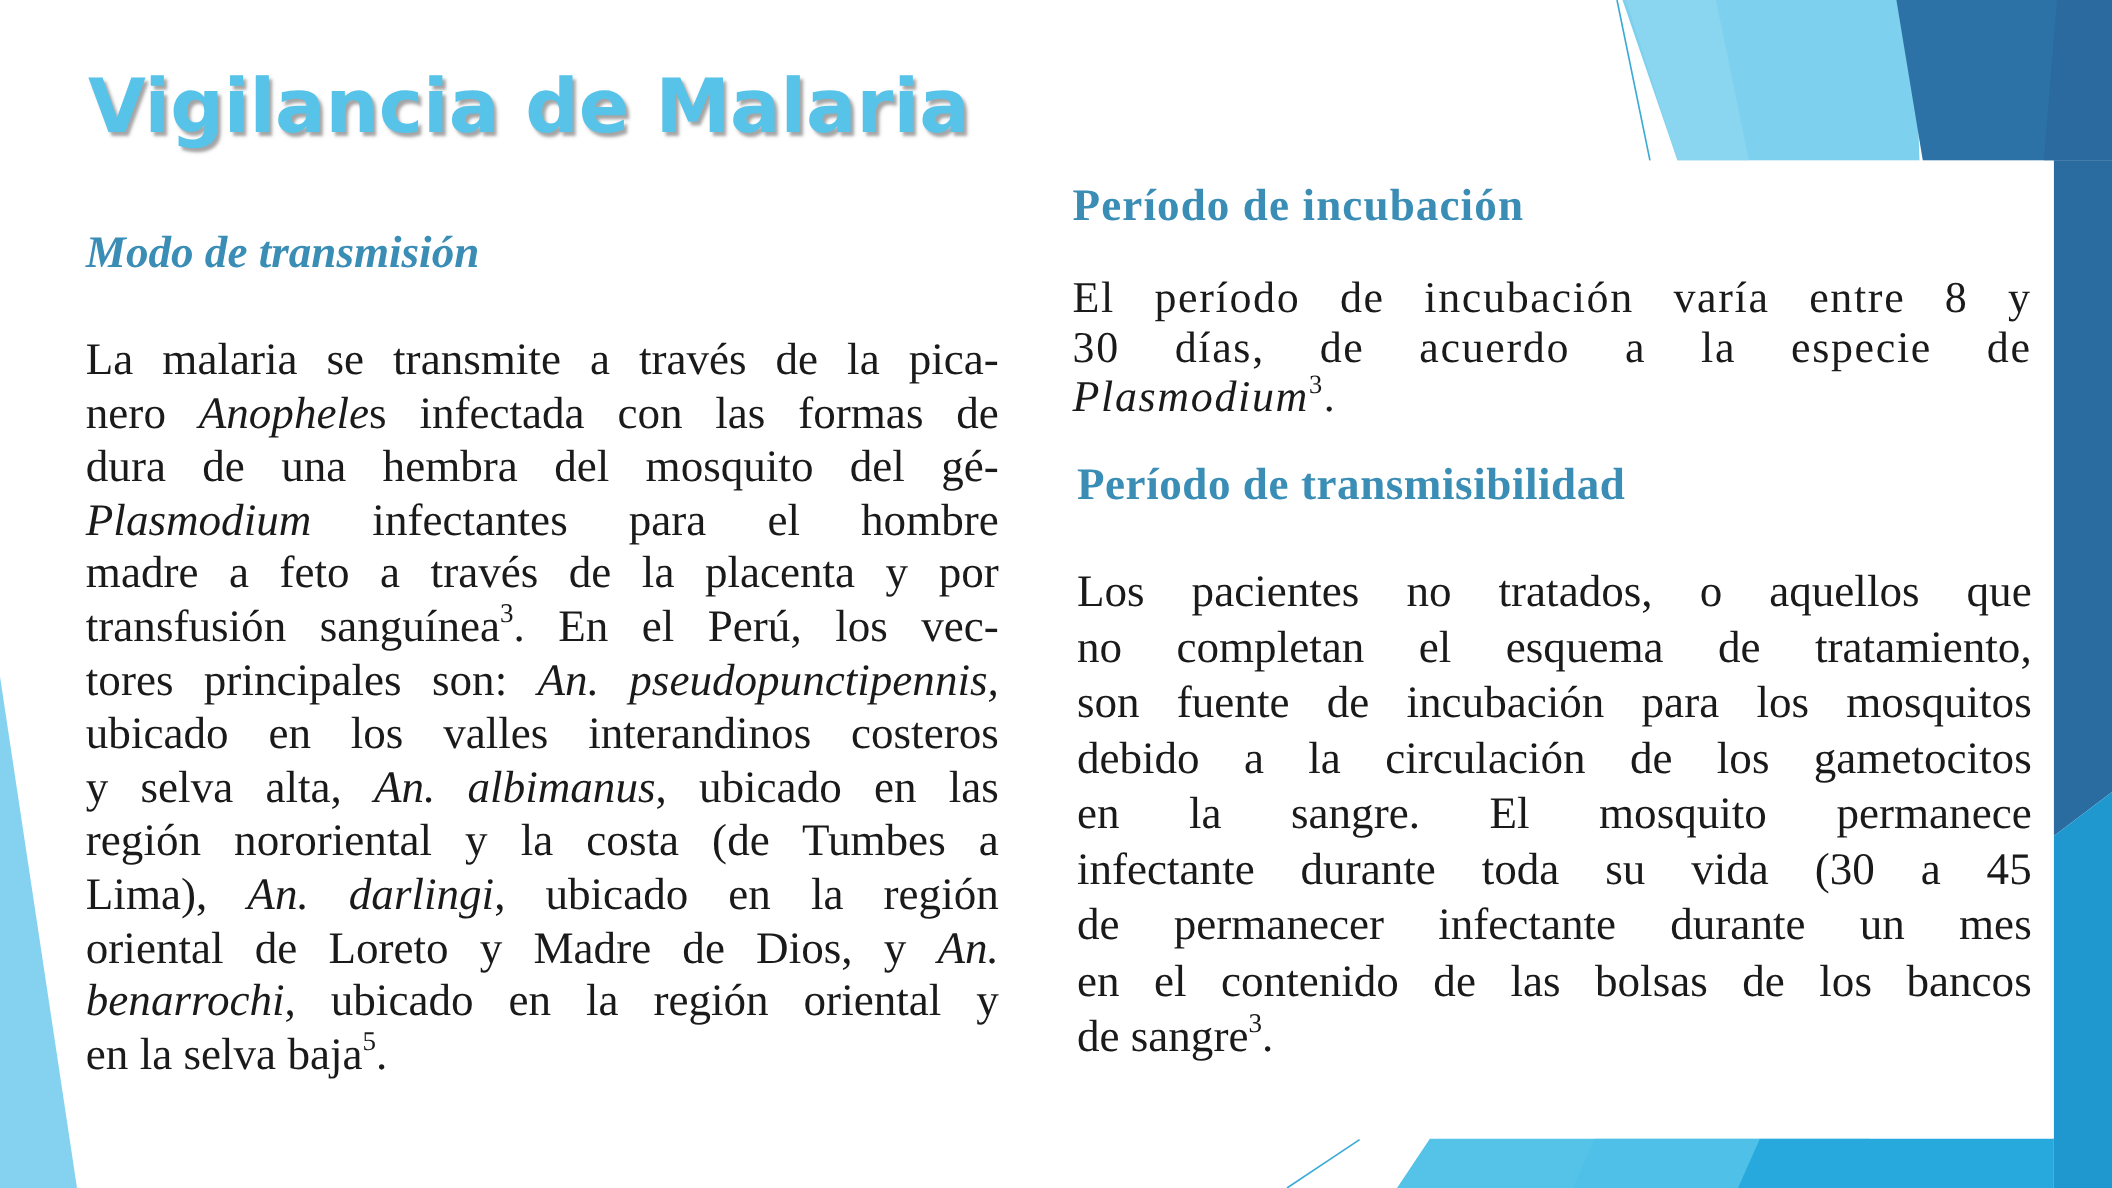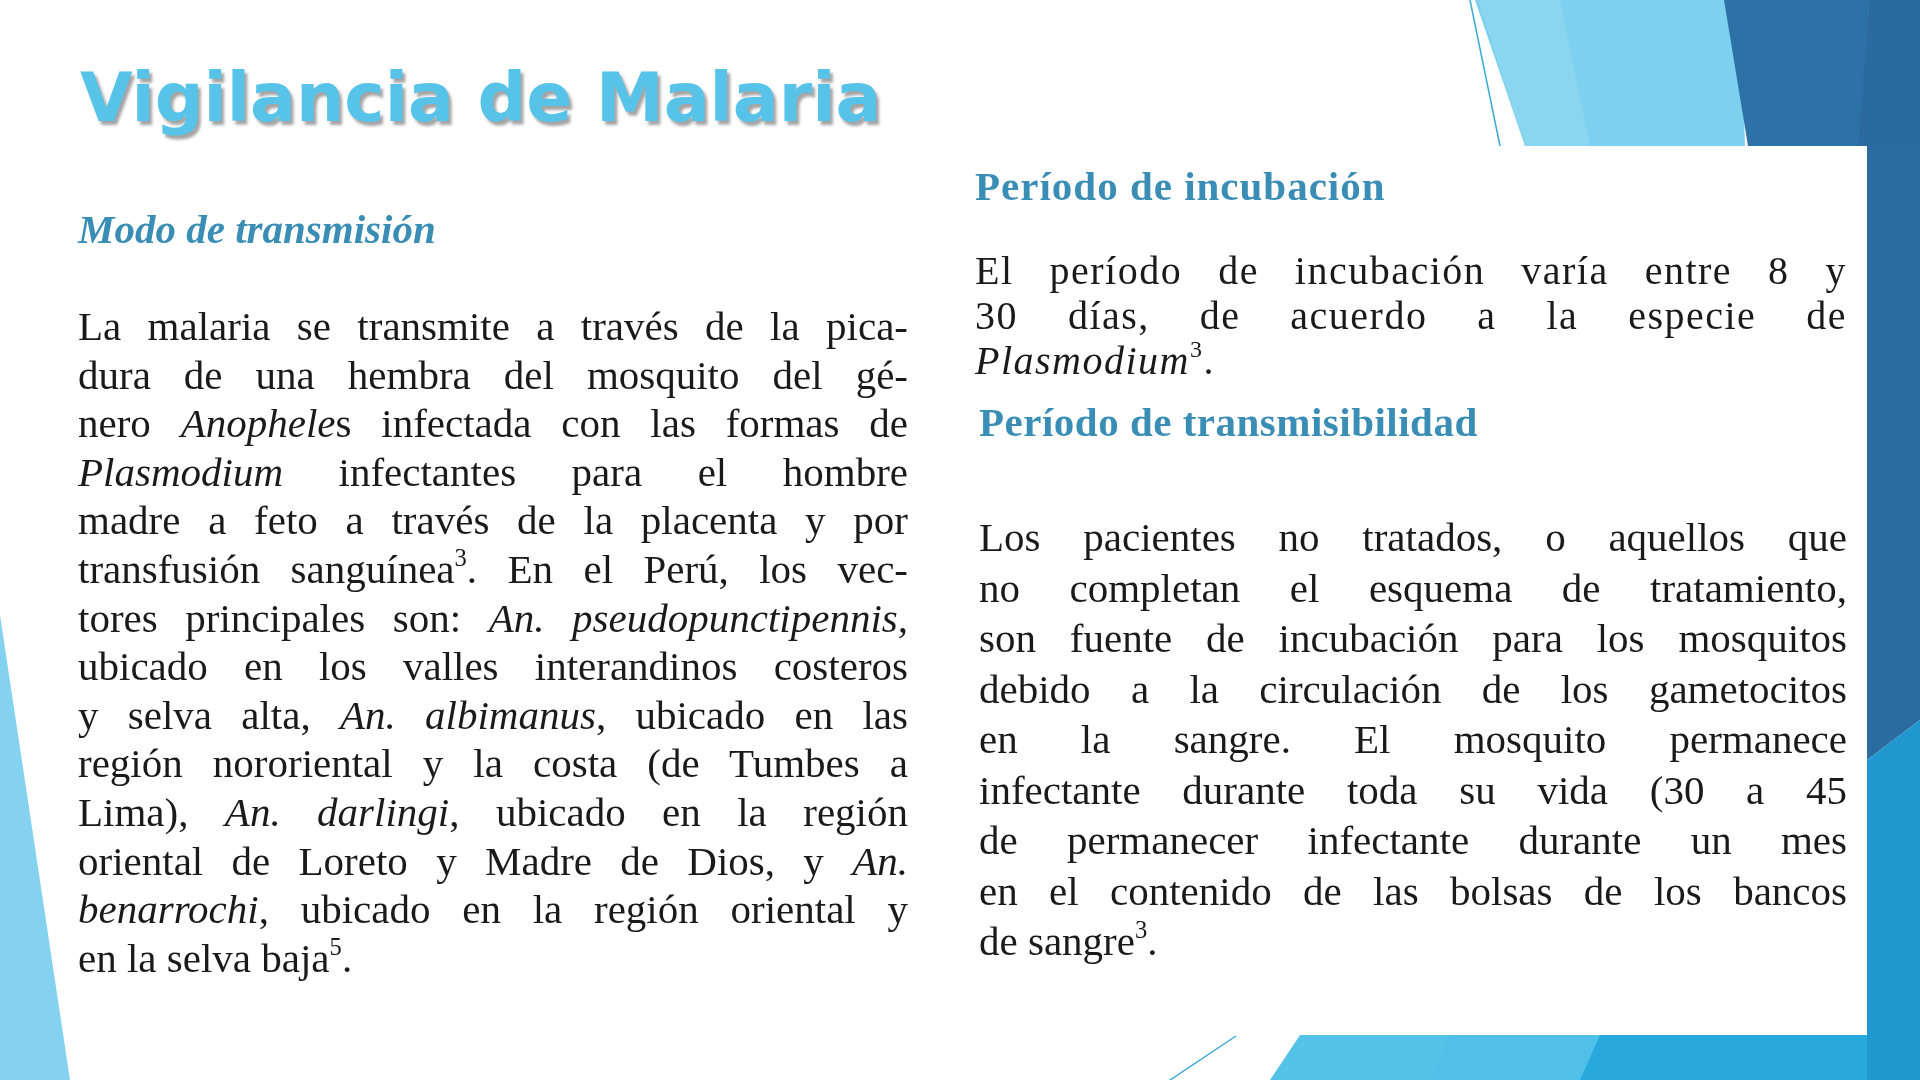--- a/index.html
+++ b/index.html
@@ -31,21 +31,21 @@
       font-size: 41px; line-height: 48.6px;
     }
     .body-text .line { display: block; text-align: justify; text-align-last: justify; white-space: nowrap; }
     .body-text .line.last { text-align-last: left; }
     .it { font-style: italic; }
     sup { font-size: 0.6em; line-height: 0; vertical-align: 0.7em; }
 
     .p-left { position: absolute; left: 78px; top: 302px; width: 830px; }
     .h-right1 { position: absolute; left: 975px; top: 162px; font-size: 41px; letter-spacing: 1px; }
     .p-right1 { position: absolute; left: 975px; top: 248px; width: 872px; font-size: 40px; line-height: 45px; letter-spacing: 1.5px; }
-    .h-right2 { position: absolute; left: 979px; top: 398px; font-size: 41px; letter-spacing: 0.5px; }
+    .h-right2 { position: absolute; left: 979px; top: 416px; font-size: 41px; letter-spacing: 0.5px; }
     .p-right2 { position: absolute; left: 979px; top: 512px; width: 868px; font-size: 41px; line-height: 50.5px; }
   </style>
 </head>
 <body>
 
 <svg class="deco" viewBox="0 0 1920 1080" xmlns="http://www.w3.org/2000/svg">
 
   <polygon points="1475,0 1740,0 1745,146 1525,146" fill="#7dd0ee"></polygon>
   <polygon points="1478,0 1560,0 1590,146 1525,146" fill="#8dd6f0" opacity="0.8"></polygon>
   <line x1="1470" y1="0" x2="1500" y2="146" stroke="#3aaad6" stroke-width="1.5"></line>
@@ -63,22 +63,22 @@
   <line x1="1236" y1="1036" x2="1170" y2="1080" stroke="#3aaad6" stroke-width="1.5"></line>
 
   <polygon points="0,615 0,1080 70,1080" fill="#84d2ef"></polygon>
 </svg>
 
 <h1 class="title">Vigilancia de Malaria</h1>
 
 <h2 class="heading h-left col" style="left:78px; top:205px;">Modo de transmisión</h2>
 <div class="body-text p-left">
     <span class="line"><span>La malaria se transmite a través de la pica-</span></span>
+    <span class="line"><span>nero </span><span class="it">Anophele</span><span>s infectada con las formas de</span></span>
     <span class="line"><span>dura de una hembra del mosquito del gé-</span></span>
-    <span class="line"><span>nero </span><span class="it">Anophele</span><span>s infectada con las formas de</span></span>
     <span class="line"><span class="it">Plasmodium</span><span> infectantes para el hombre</span></span>
     <span class="line"><span>madre a feto a través de la placenta y por</span></span>
     <span class="line"><span>transfusión sanguínea</span><sup>3</sup><span>. En el Perú, los vec-</span></span>
     <span class="line"><span>tores principales son: </span><span class="it">An. pseudopunctipennis,</span></span>
     <span class="line"><span>ubicado en los valles interandinos costeros</span></span>
     <span class="line"><span>y selva alta, </span><span class="it">An. albimanus</span><span>, ubicado en las</span></span>
     <span class="line"><span>región nororiental y la costa (de Tumbes a</span></span>
     <span class="line"><span>Lima), </span><span class="it">An. darlingi</span><span>, ubicado en la región</span></span>
     <span class="line"><span>oriental de Loreto y Madre de Dios, y </span><span class="it">An.</span></span>
     <span class="line"><span class="it">benarrochi</span><span>, ubicado en la región oriental y</span></span>

